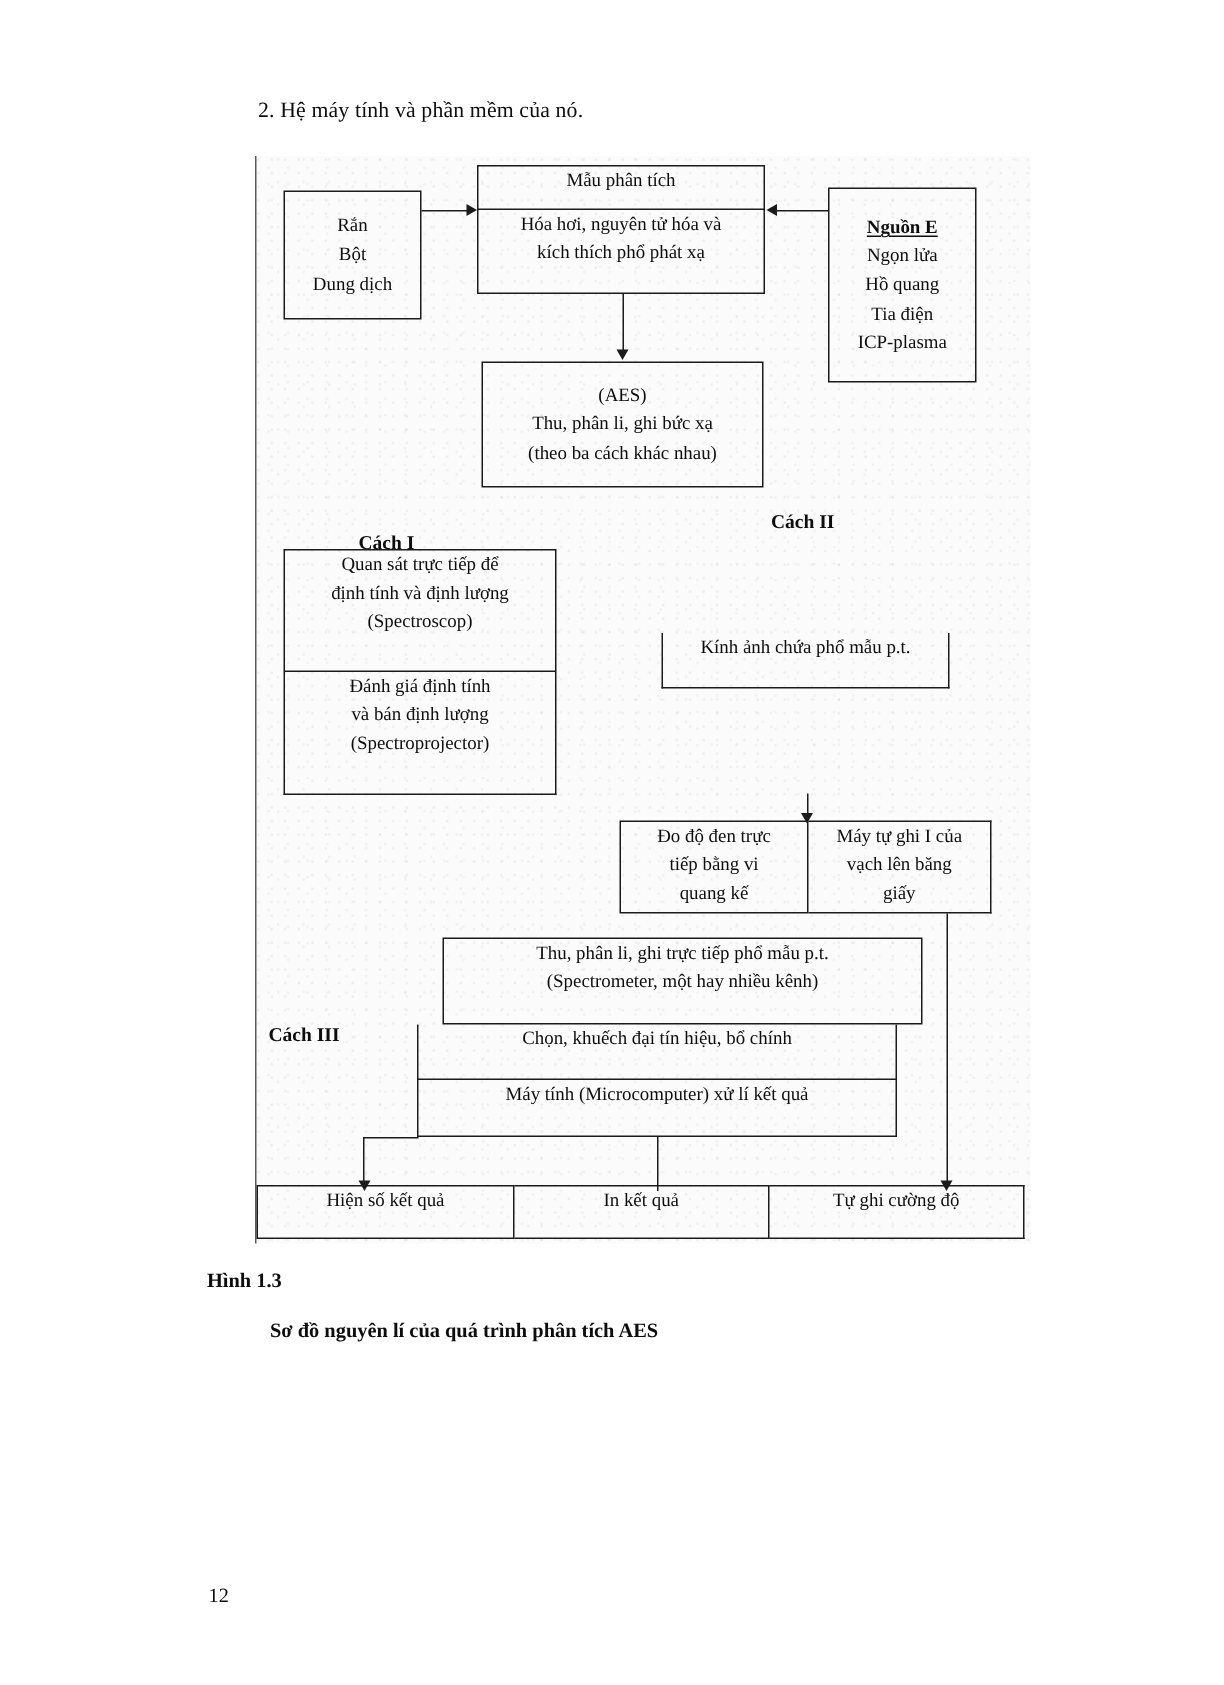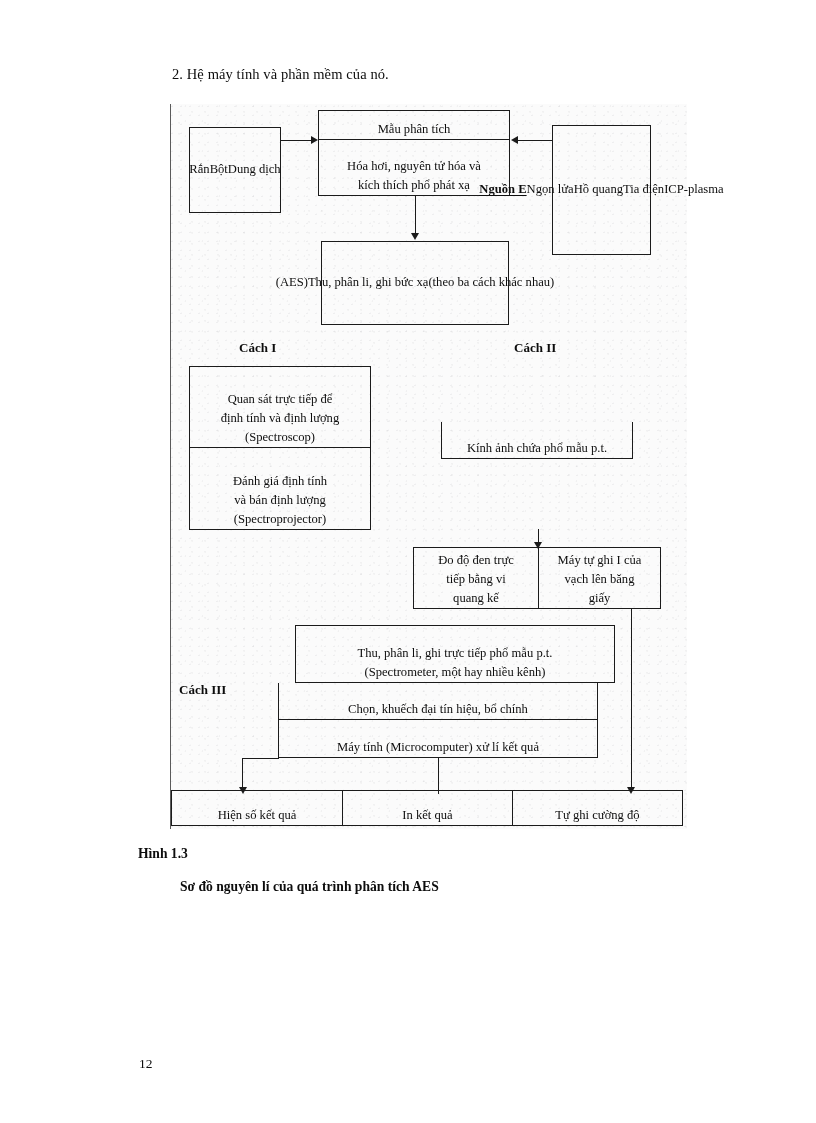--- a/index.html
+++ b/index.html
@@ -50,38 +50,38 @@
   
   .box {
     position: absolute;
     border: 1.3px solid #1b1b1b;
     box-sizing: border-box;
     background: transparent;
     text-align: center;
     font-size: 12.6px;
     line-height: 1.52;
     display: flex;
-    flex-direction: row;
+    flex-direction: column;
     align-items: center;
     justify-content: center;
   }
   .box .ln { display: block; white-space: nowrap; }
 
   
   .cell {
     position: absolute;
     box-sizing: border-box;
     border: 1.3px solid #1b1b1b;
     text-align: center;
     font-size: 12.6px;
     line-height: 1.52;
     display: flex;
     flex-direction: column;
     align-items: center;
-    justify-content: flex-end;
+    justify-content: flex-start;
   }
   .cell.nt { border-top: none; }
   .cell.nl { border-left: none; }
 
   .bold { font-weight: bold; }
   .ul { text-decoration: underline; text-underline-offset: 2px; }
 
   
   .ln-h, .ln-v {
     position: absolute;
@@ -180,21 +180,21 @@
 
     <div class="ln-v" style="left:243.5px; top:92px; height:38px;"></div>
     <div class="arrow-d" style="left:239.5px; top:129px;"></div>
 
     <div class="box" style="left:150px; top:137px; width:188px; height:84px;">
       <span class="ln">(AES)</span>
       <span class="ln">Thu, phân li, ghi bức xạ</span>
       <span class="ln">(theo ba cách khác nhau)</span>
     </div>
 
-    <div class="sidelabel" style="left:68px; top:236px;">Cách I</div>
+    <div class="sidelabel" style="left:68px; top:250px;">Cách I</div>
 
     <div class="sidelabel" style="left:343px; top:236px;">Cách II</div>
 
     <div class="cell" style="left:18px; top:262px; width:182px; height:82px;">
       <span class="ln">Quan sát trực tiếp để</span>
       <span class="ln">định tính và định lượng</span>
       <span class="ln">(Spectroscop)</span>
     </div>
     <div class="cell nt" style="left:18px; top:344px; width:182px; height:82px;">
       <span class="ln">Đánh giá định tính</span>

